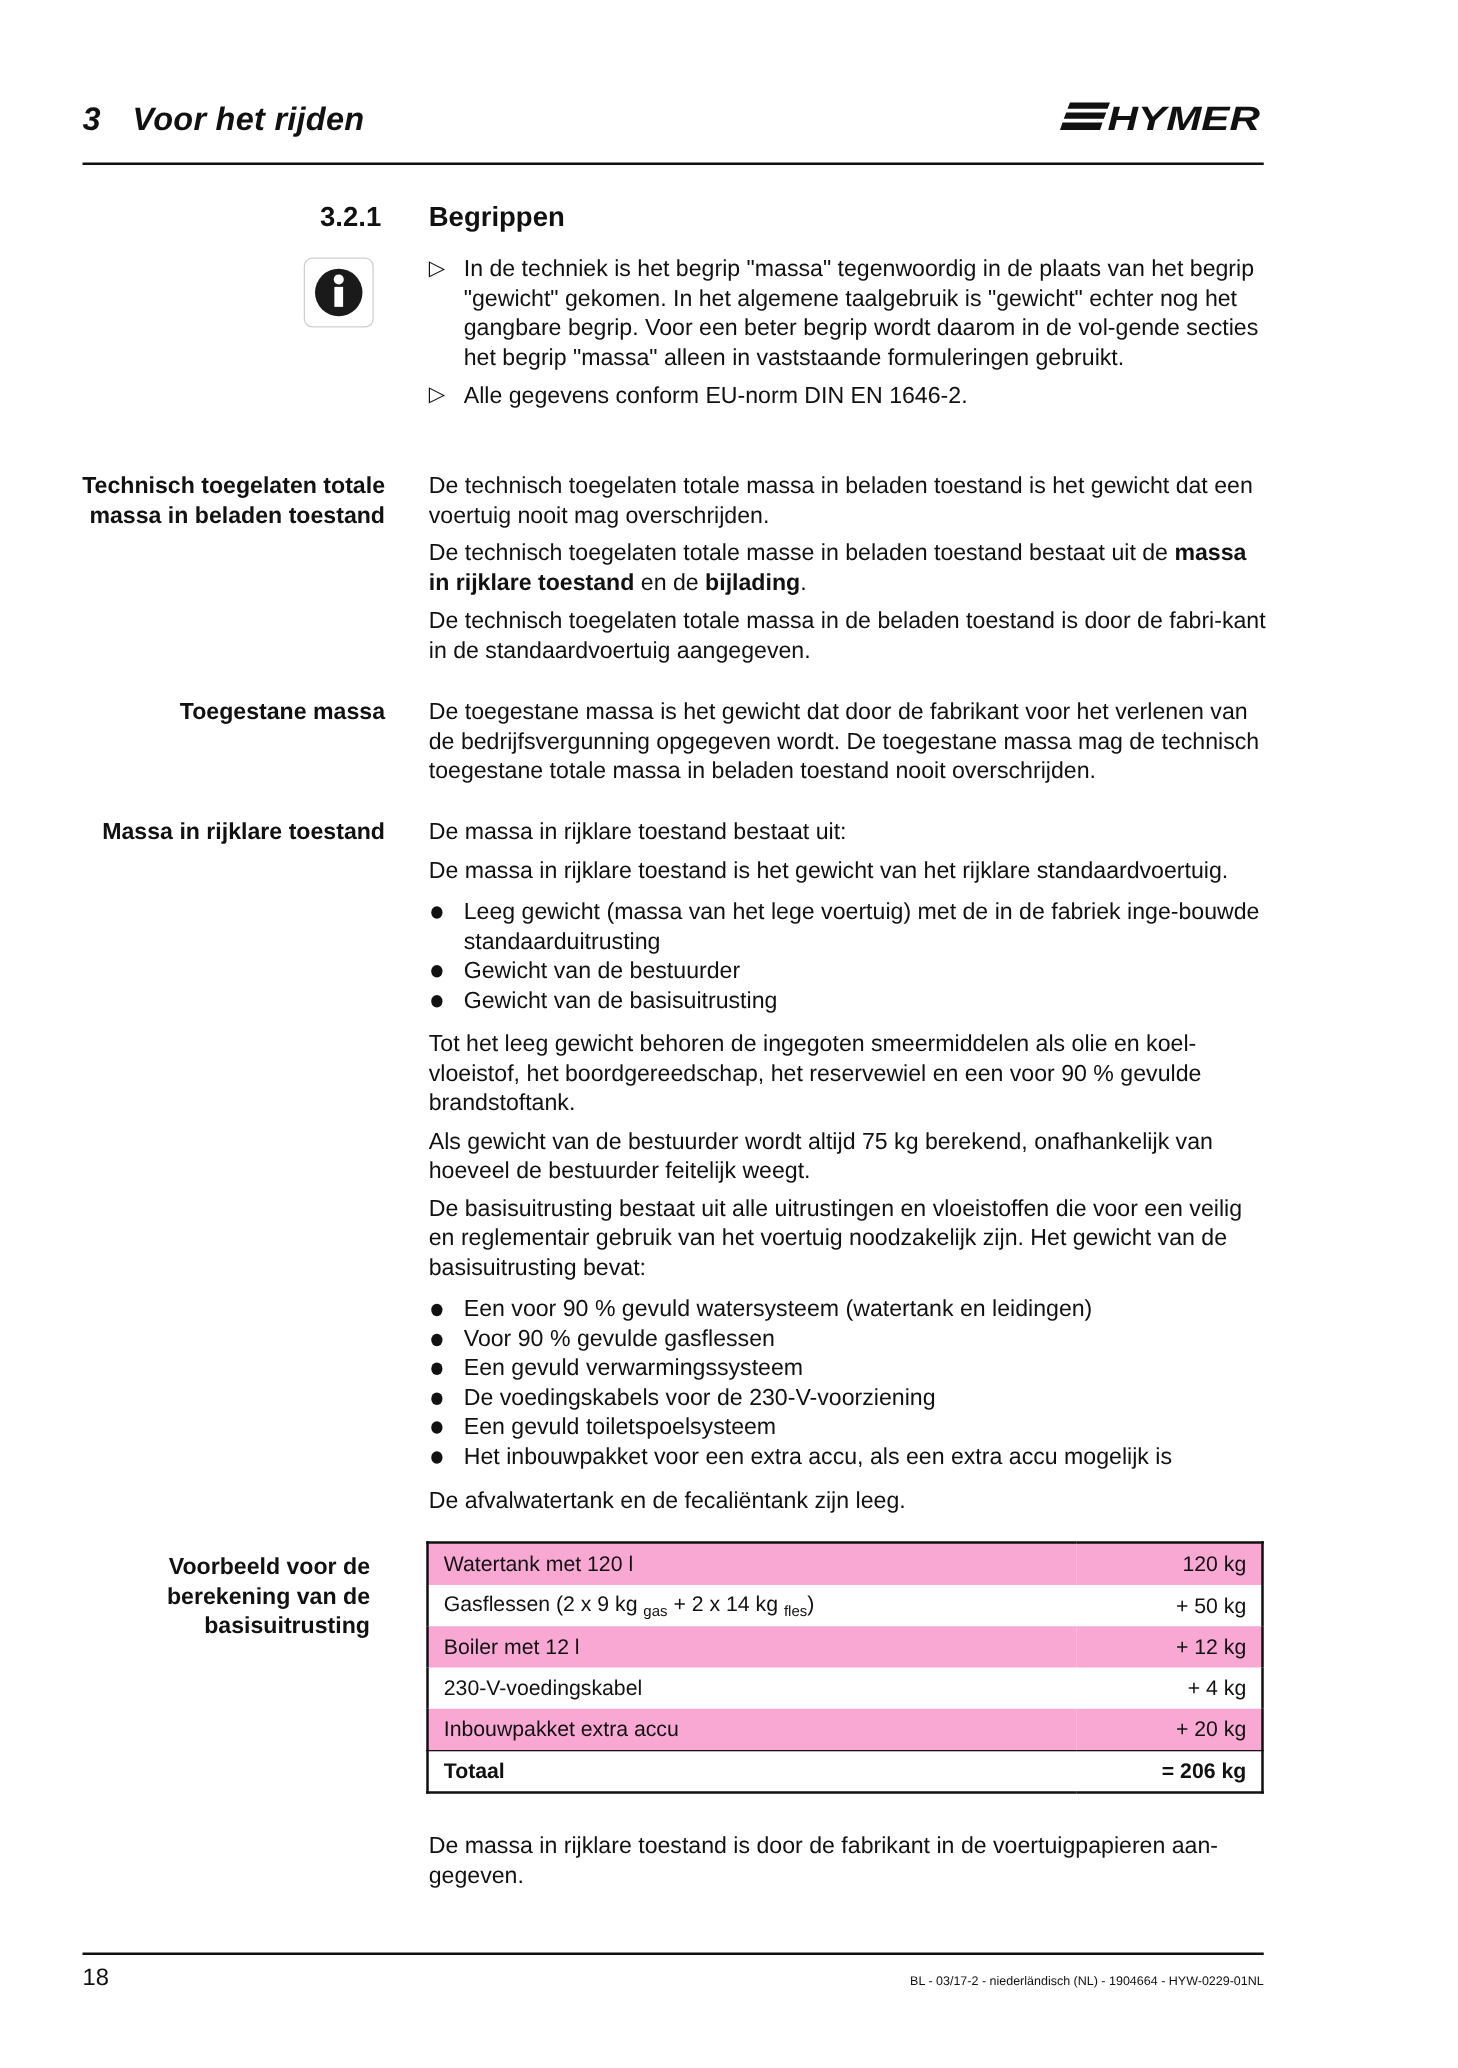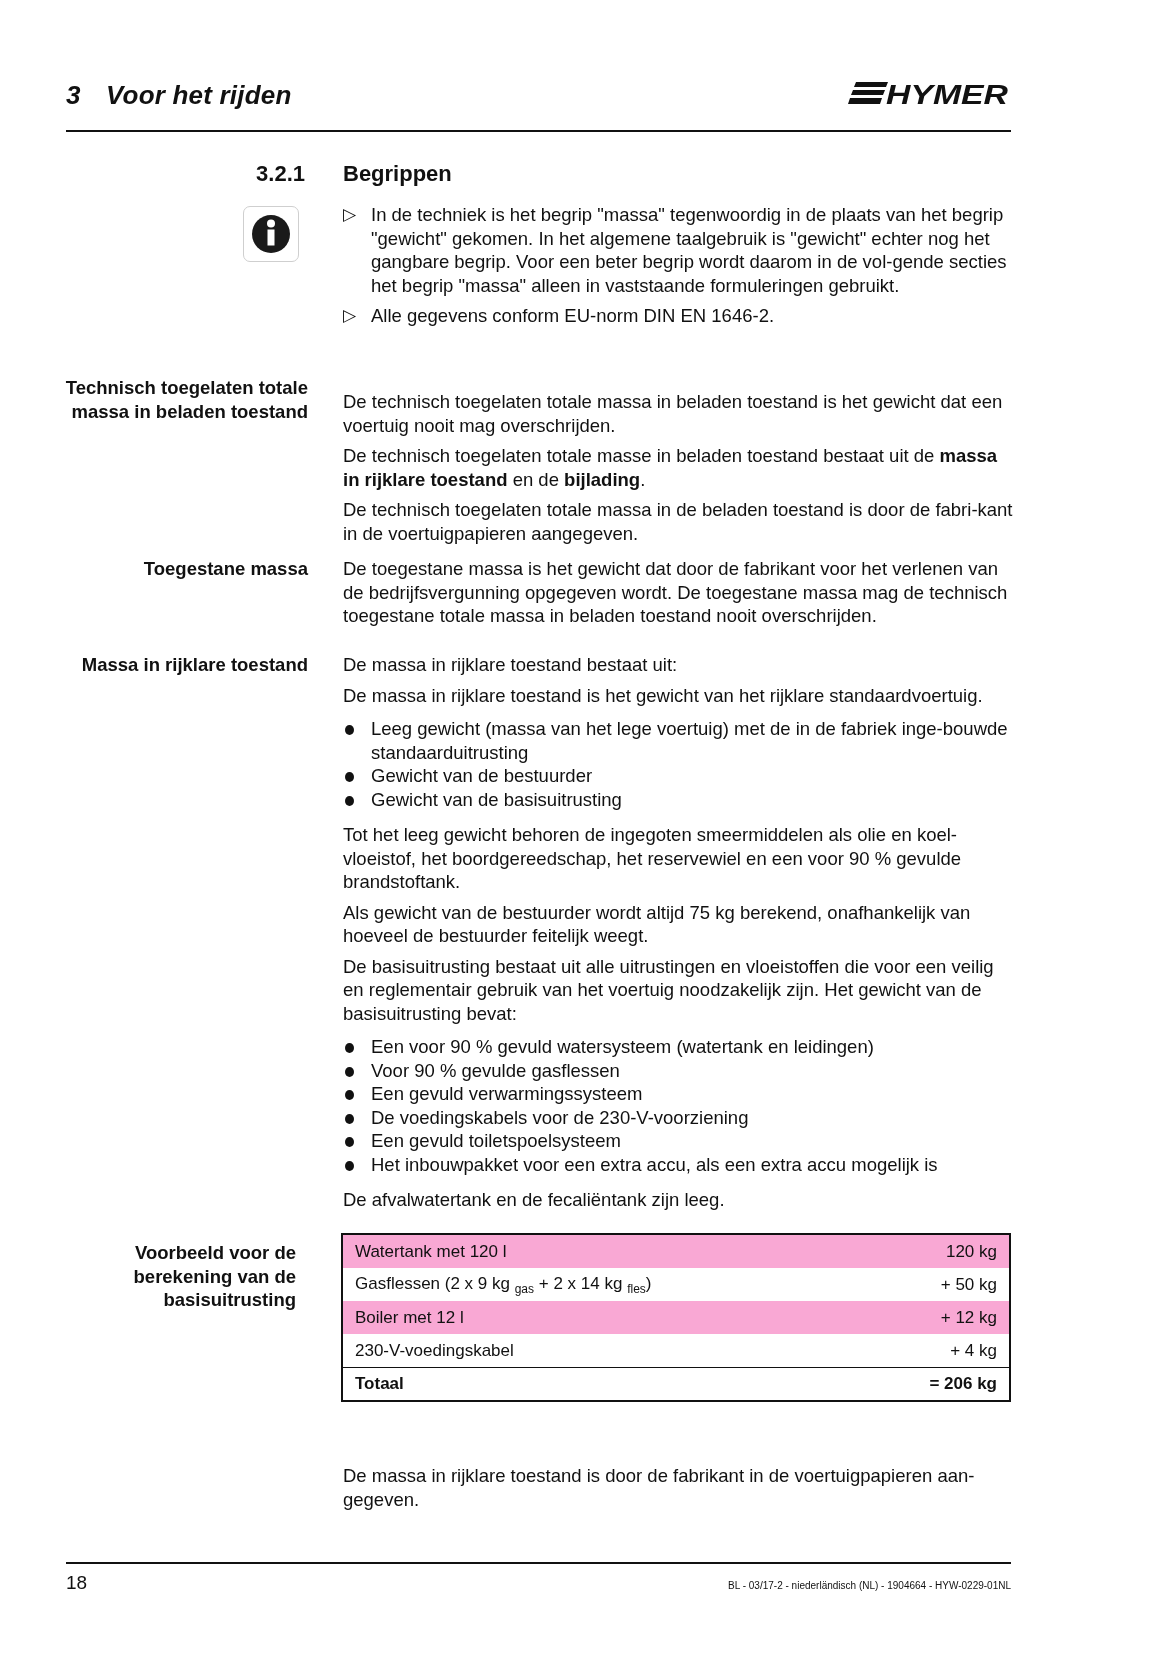--- a/index.html
+++ b/index.html
@@ -79,24 +79,24 @@
 </div>
 
 <div class="abs body" style="top:203px;">
   <ul class="tri">
     <li><span class="mark">▷</span><span>In de techniek is het begrip "massa" tegenwoordig in de plaats van het begrip "gewicht" gekomen. In het algemene taalgebruik is "gewicht" echter nog het gangbare begrip. Voor een beter begrip wordt daarom in de vol-gende secties het begrip "massa" alleen in vaststaande formuleringen gebruikt.</span></li>
     <li><span class="mark">▷</span><span>Alle gegevens conform EU-norm DIN EN 1646-2.</span></li>
   </ul>
 </div>
 
 <div class="abs side" style="top:376px; width:250px;">Technisch toegelaten totale massa in beladen toestand</div>
-<div class="abs body" style="top:376px;margin-top:14px;">
+<div class="abs body" style="top:376px;">
   <p>De technisch toegelaten totale massa in beladen toestand is het gewicht dat een voertuig nooit mag overschrijden.</p>
   <p><span>De technisch toegelaten totale masse in beladen toestand bestaat uit de </span><b>massa in rijklare toestand</b><span> en de </span><b>bijlading</b><span>.</span></p>
-  <p>De technisch toegelaten totale massa in de beladen toestand is door de fabri-kant in de voertuigpapieren aangegeven.</p>
+  <p>De technisch toegelaten totale massa in de beladen toestand is door de fabri-kant in de standaardvoertuig aangegeven.</p>
 </div>
 
 <div class="abs side" style="top:557px; width:260px;">Toegestane massa</div>
 <div class="abs body" style="top:557px;">
   <p>De toegestane massa is het gewicht dat door de fabrikant voor het verlenen van de bedrijfsvergunning opgegeven wordt. De toegestane massa mag de technisch toegestane totale massa in beladen toestand nooit overschrijden.</p>
 </div>
 
 <div class="abs side" style="top:653px; width:290px;">Massa in rijklare toestand</div>
 <div class="abs body" style="top:653px;">
   <p>De massa in rijklare toestand bestaat uit:</p>
@@ -132,20 +132,24 @@
     <td class="v">+ 50 kg</td>
   </tr>
   <tr class="shade">
     <td>Boiler met 12 l</td>
     <td class="v">+ 12 kg</td>
   </tr>
   <tr>
     <td>230-V-voedingskabel</td>
     <td class="v">+ 4 kg</td>
   </tr>
+  <tr class="shade">
+    <td>Inbouwpakket extra accu</td>
+    <td class="v">+ 20 kg</td>
+  </tr>
   <tr class="total">
     <td>Totaal</td>
     <td class="v">= 206 kg</td>
   </tr>
 </tbody>
   </table>
 <div class="abs body" style="top:1464px;">
   <p>De massa in rijklare toestand is door de fabrikant in de voertuigpapieren aan-gegeven.</p>
 </div>
 

